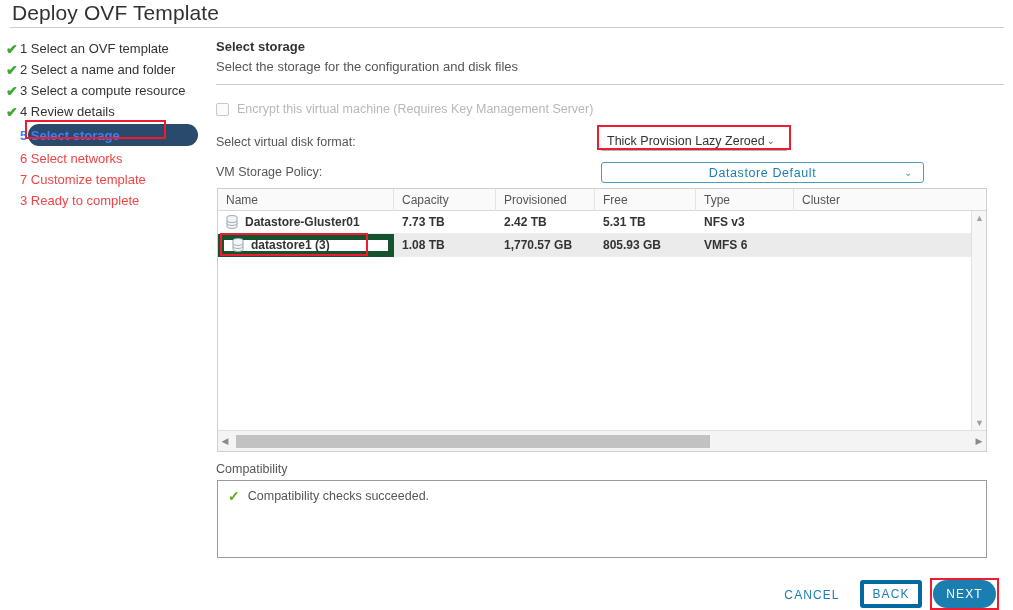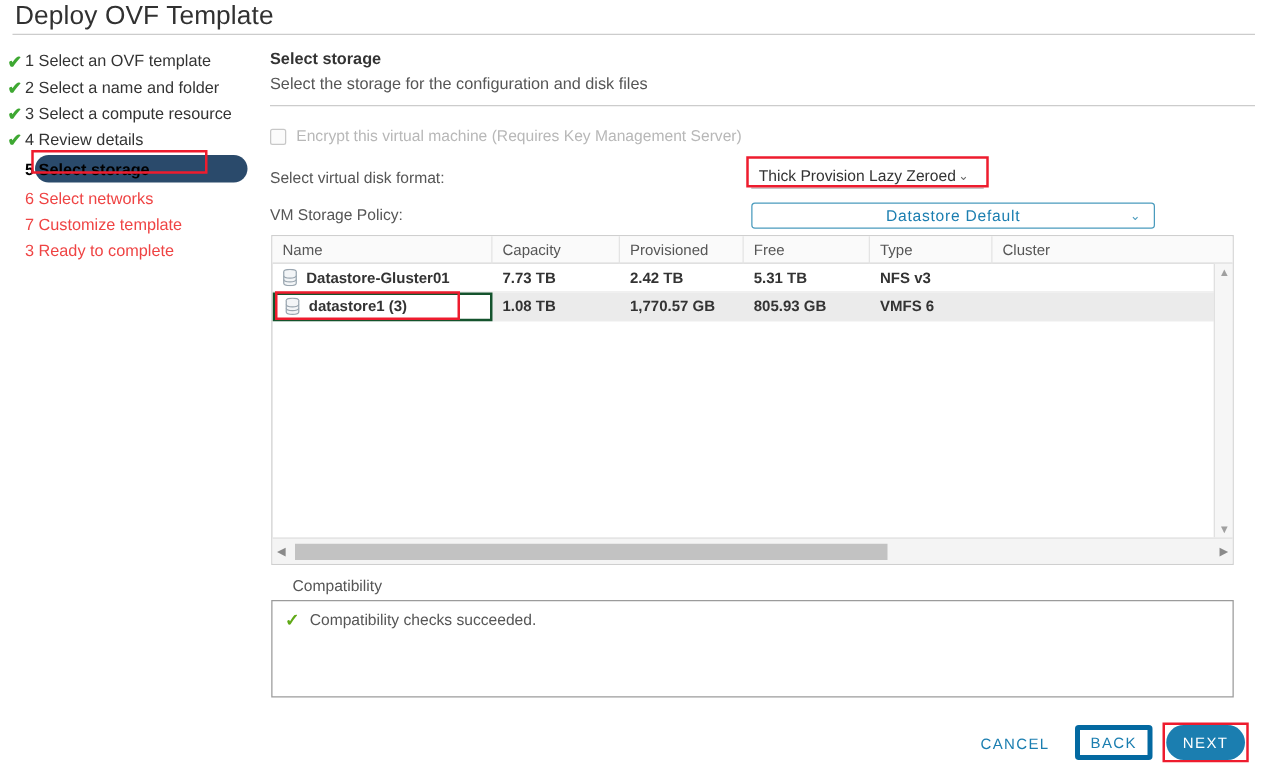--- a/index.html
+++ b/index.html
@@ -72,21 +72,21 @@
   }
   .nav-sel-bg {
     position: absolute;
     left: 28px; top: 0;
     width: 170px; height: 22px;
     background: #2a4a6b;
     border-radius: 11px;
   }
   .nav-item.current .label {
     position: relative;
-    color: #000000;
+    color: #3b82f6;
     font-weight: bold;
     padding-left: 4px;
     z-index: 2;
   }
   .nav-item.current .check { visibility: hidden; }
 
   
   .annot {
     position: absolute;
     border: 2px solid #ee1c2e;
@@ -237,21 +237,21 @@
     color: #333333;
     display: flex;
     align-items: center;
     padding-left: 8px;
     flex: 0 0 auto;
     height: 23px;
   }
   .td.c-name { position: relative; }
   .trow.sel .td.c-name {
     background: #ffffff;
-    border: 2px solid #14532d;
+    border: 6px solid #14532d;
     height: 23px;
     width: 176px;
   }
   .ds-icon {
     width: 12px; height: 14px;
     margin-right: 7px;
     flex: 0 0 auto;
     display: inline-block;
   }
 
@@ -301,21 +301,20 @@
   }
   .vs-arrow-u { top: 0; }
   .vs-arrow-d { bottom: 0; }
 
   
   .compat-label {
     position: absolute;
     left: 216px; top: 462px;
     font-size: 12.5px;
     color: #565656;
-    margin-left: 18px;
   }
   .compat-box {
     position: absolute;
     left: 217px; top: 480px;
     width: 770px; height: 78px;
     border: 1px solid #9b9b9b;
     background: #ffffff;
   }
   .compat-msg {
     display: flex;

